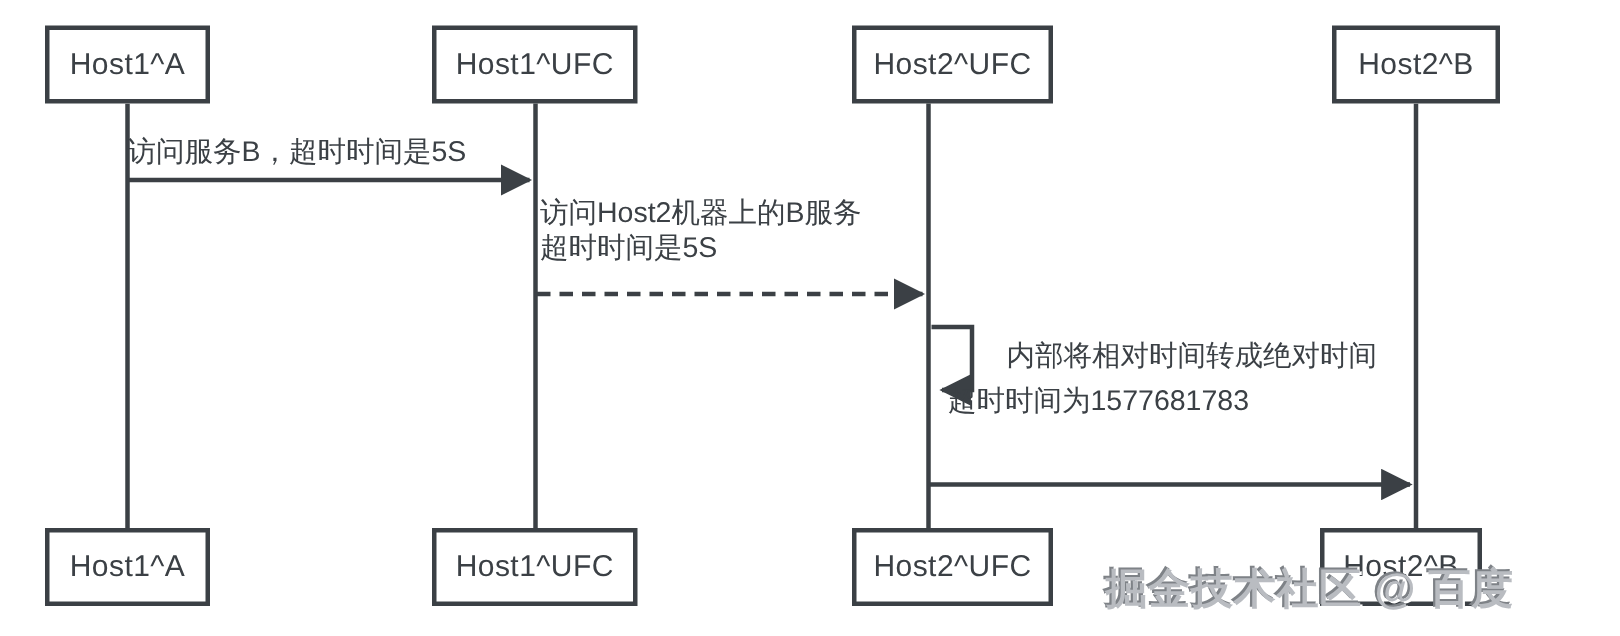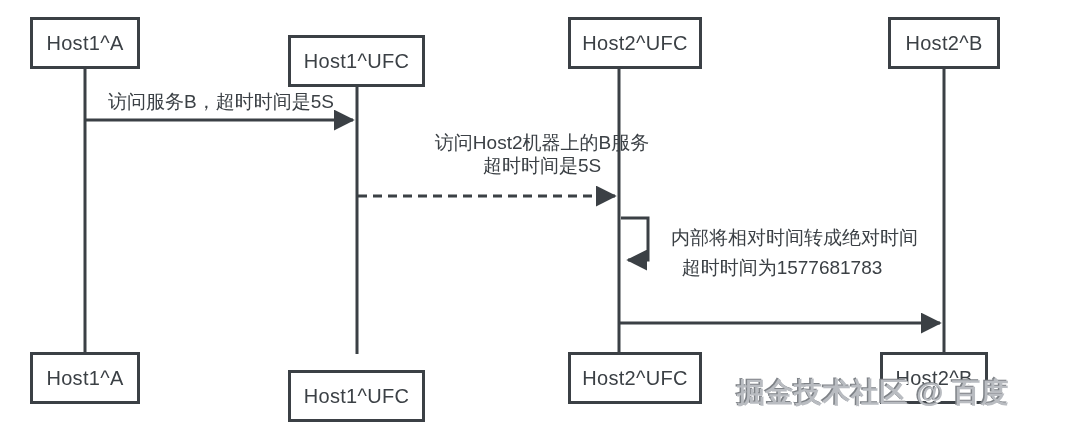--- a/index.html
+++ b/index.html
@@ -31,35 +31,35 @@
     align-items: center;
     justify-content: center;
     color: #3b4045;
     font-size: 20px;
     letter-spacing: 0.3px;
     z-index: 2;
   }
   .top-row { top: 17px; }
   .bottom-row { top: 352px; }
   .box-a  { left: 30px;  width: 110px; }
-  .box-b  { left: 288px; width: 137px; margin-top: 18px; }
+  .box-b  { left: 288px; width: 137px; }
   .box-c  { left: 568px; width: 134px; }
   .box-d  { left: 888px; width: 112px; }
   .box-d2 { left: 880px; width: 108px; }
   .msg-label {
     position: absolute;
     color: #3b4045;
     font-size: 19px;
     line-height: 23px;
-    text-align: center;
+    text-align: left;
     white-space: nowrap;
     z-index: 3;
   }
   .label-1 { left: 85px;  top: 90px;  width: 272px; }
-  .label-2 { left: 360px; top: 131px; width: 268px; margin-left: 48px; }
+  .label-2 { left: 360px; top: 131px; width: 268px; }
   .label-3 { left: 656px; top: 226px; text-align: left; margin-left: 15px; }
   .label-4 { left: 632px; top: 256px; width: 300px; }
   .watermark {
     position: absolute;
     left: 737px;
     top: 374px;
     font-size: 28px;
     font-weight: 700;
     white-space: nowrap;
     color: #b9bcc1;

